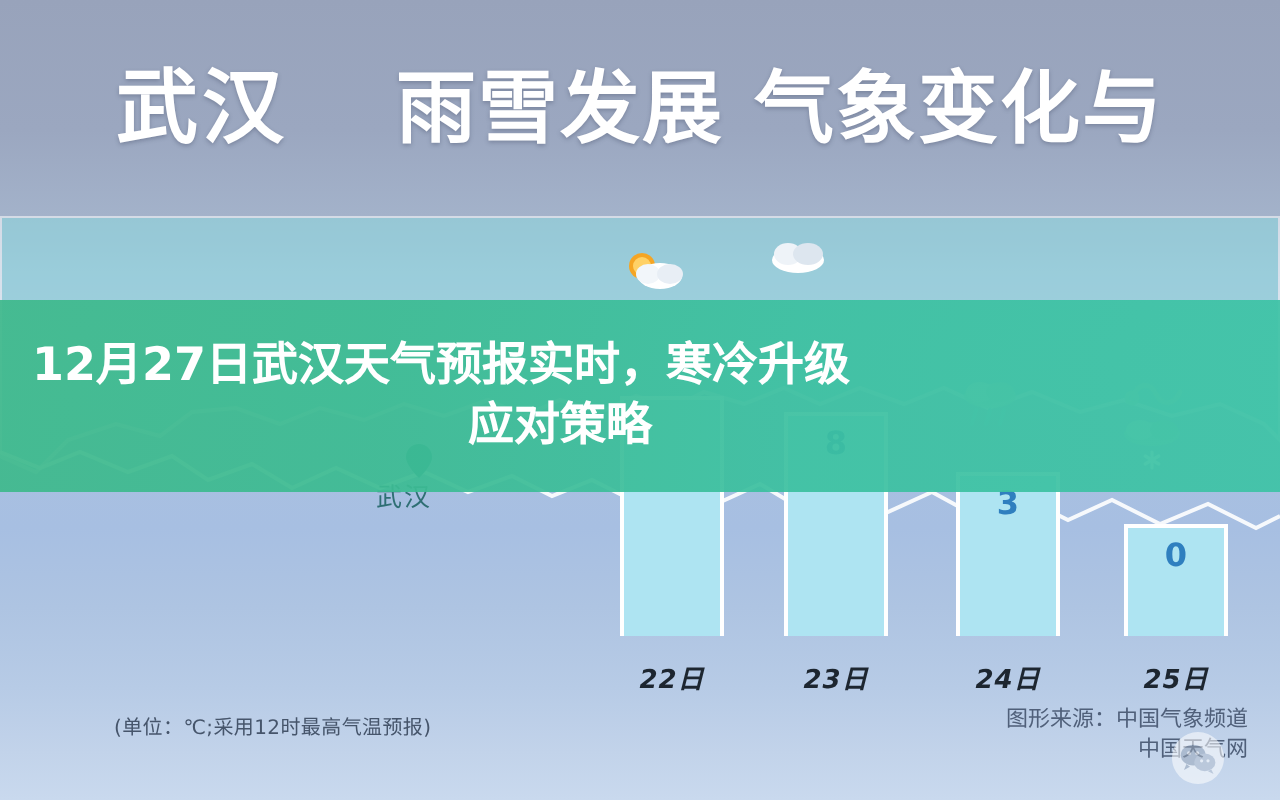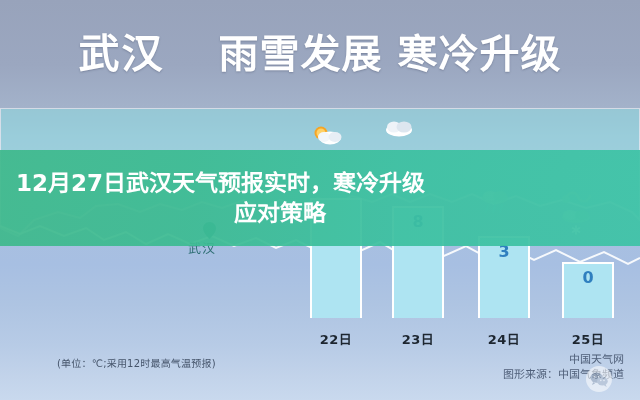--- a/index.html
+++ b/index.html
@@ -107,20 +107,21 @@
     font-family:"DejaVu Sans","Liberation Sans",sans-serif;
   }
   .bar-label{
     position:absolute;left:-6px;width:64px;bottom:-30px;
     text-align:center;
     color:#1d2630;
     font-size:13px;
     font-weight:700;
     letter-spacing:.5px;
     font-family:"DejaVu Sans","Liberation Sans",sans-serif;
+    font-style:italic;
   }
   .b0{left:18px;}
   .b1{left:100px;}
   .b2{left:186px;}
   .b3{left:270px;}
 
   
   .overlay{
     position:absolute;left:0;top:150px;width:640px;height:96px;
     background:linear-gradient(95deg,#3fb98c 0%,#3cbb92 30%,#3cc0a0 62%,#3ec3a6 100%);
@@ -183,21 +184,21 @@
 </style>
 </head>
 <body>
 
 <div id="stage">
 
   <div class="banner">
     <div class="banner-inner">
       <span class="banner-city">武汉</span>
       <span class="banner-gap"></span>
-      <span class="banner-head">雨雪发展 寒冷升级</span>
+      <span class="banner-head">雨雪发展 气象变化与</span>
     </div>
   </div>
 
   <div class="map-layer">
     <svg viewBox="0 0 640 252" xmlns="http://www.w3.org/2000/svg">
       <path d="M18 128 L34 112 L58 104 L80 110 L96 98 L118 96 L140 104 L160 96
                L182 102 L202 94 L222 100 L244 92 L262 100 L280 92 L300 98
                L318 90 L336 96 L352 88 L372 94 L392 86 L410 94 L430 86
                L452 94 L472 86 L494 96 L516 88 L540 98 L562 92 L586 100
                L610 94 L632 104 L640 112 L640 0 L0 0 L0 120 Z" fill="#8fdbe0" opacity="0.55" stroke="#ffffff" stroke-width="2"></path>
@@ -298,22 +299,22 @@
 
   <div class="overlay"></div>
   <div class="overlay-inner">
     <div class="ov-line l1">12月27日武汉天气预报实时，寒冷升级</div>
     <div class="ov-line l2">应对策略</div>
   </div>
 
   <div class="footnote">(单位：℃;采用12时最高气温预报)</div>
 
   <div class="credit">
+    <div>图形来源：中国气象频道</div>
     <div>中国天气网</div>
-    <div>图形来源：中国气象频道</div>
   </div>
 
   <div class="watermark">
     <span class="wm-badge">
       <svg width="18" height="15" viewBox="0 0 18 15" xmlns="http://www.w3.org/2000/svg">
         <ellipse cx="6.6" cy="5.6" rx="6.2" ry="5.2" fill="#9aa8bb"></ellipse>
         <path d="M3.2 10 L2 13 L5 11.4 Z" fill="#9aa8bb"></path>
         <circle cx="4.5" cy="4.6" r="0.95" fill="#ffffff"></circle>
         <circle cx="8.6" cy="4.6" r="0.95" fill="#ffffff"></circle>
         <ellipse cx="12.4" cy="9.2" rx="5.3" ry="4.4" fill="#b3bfcf"></ellipse>

